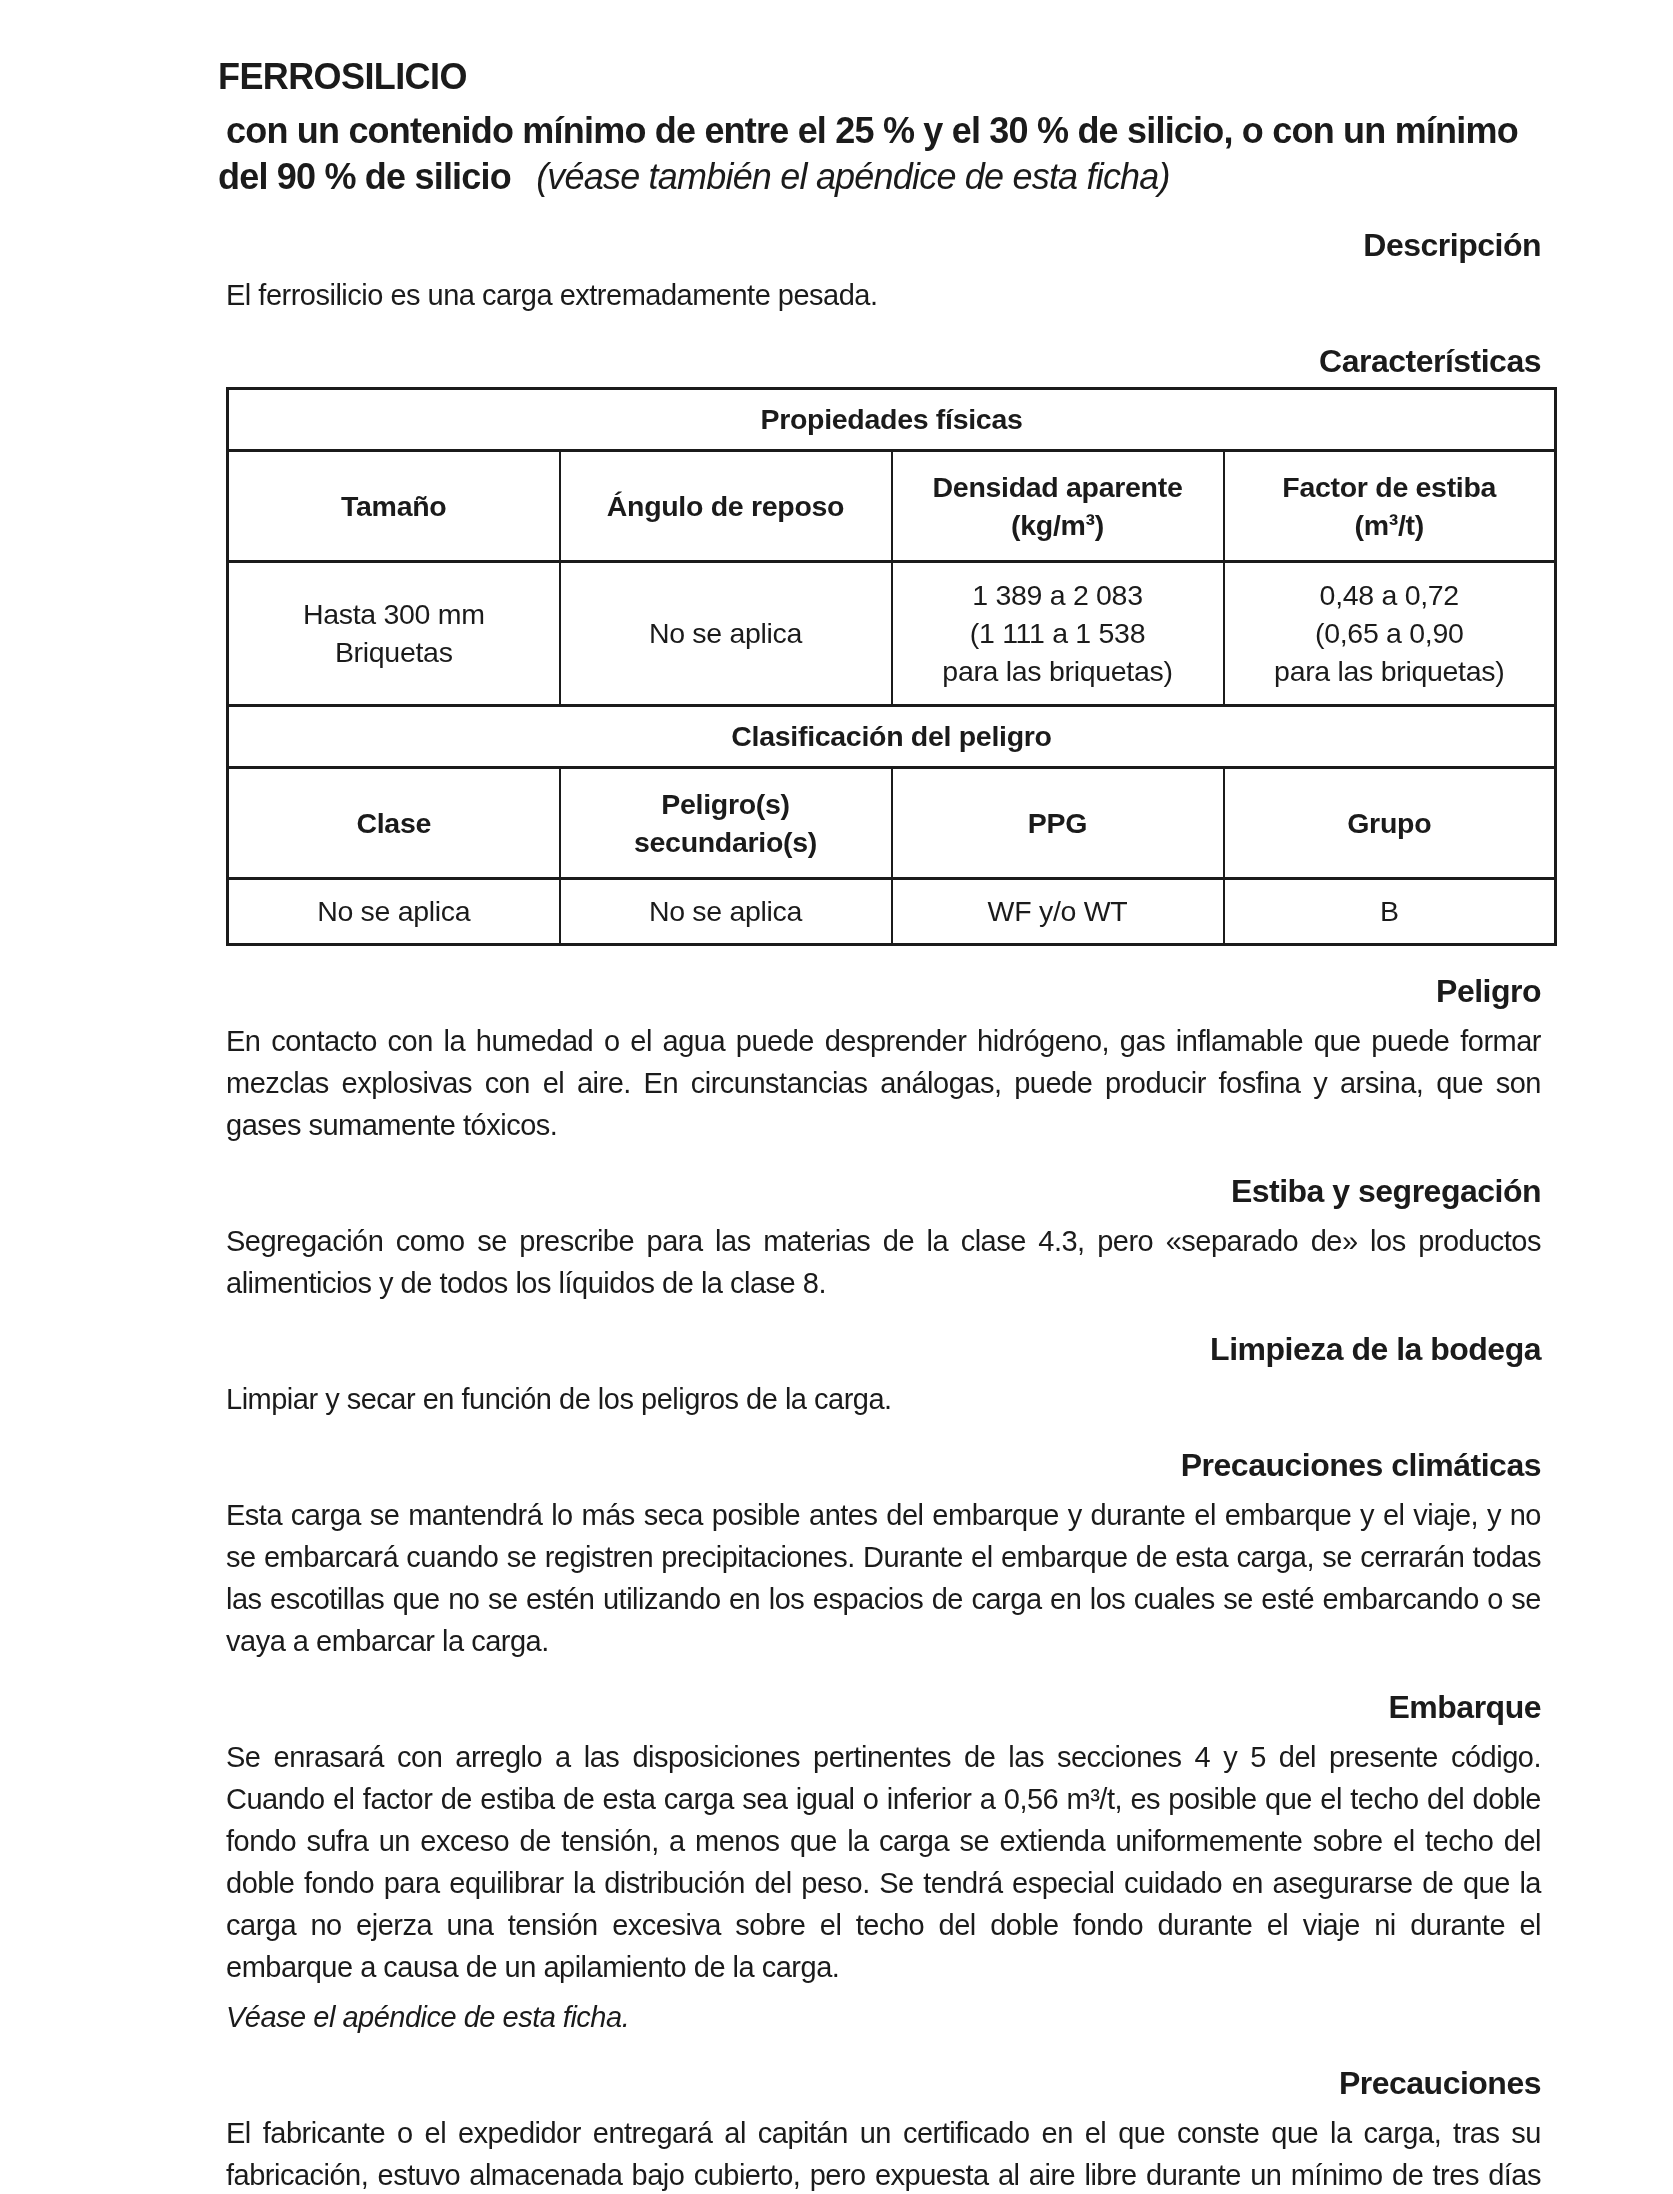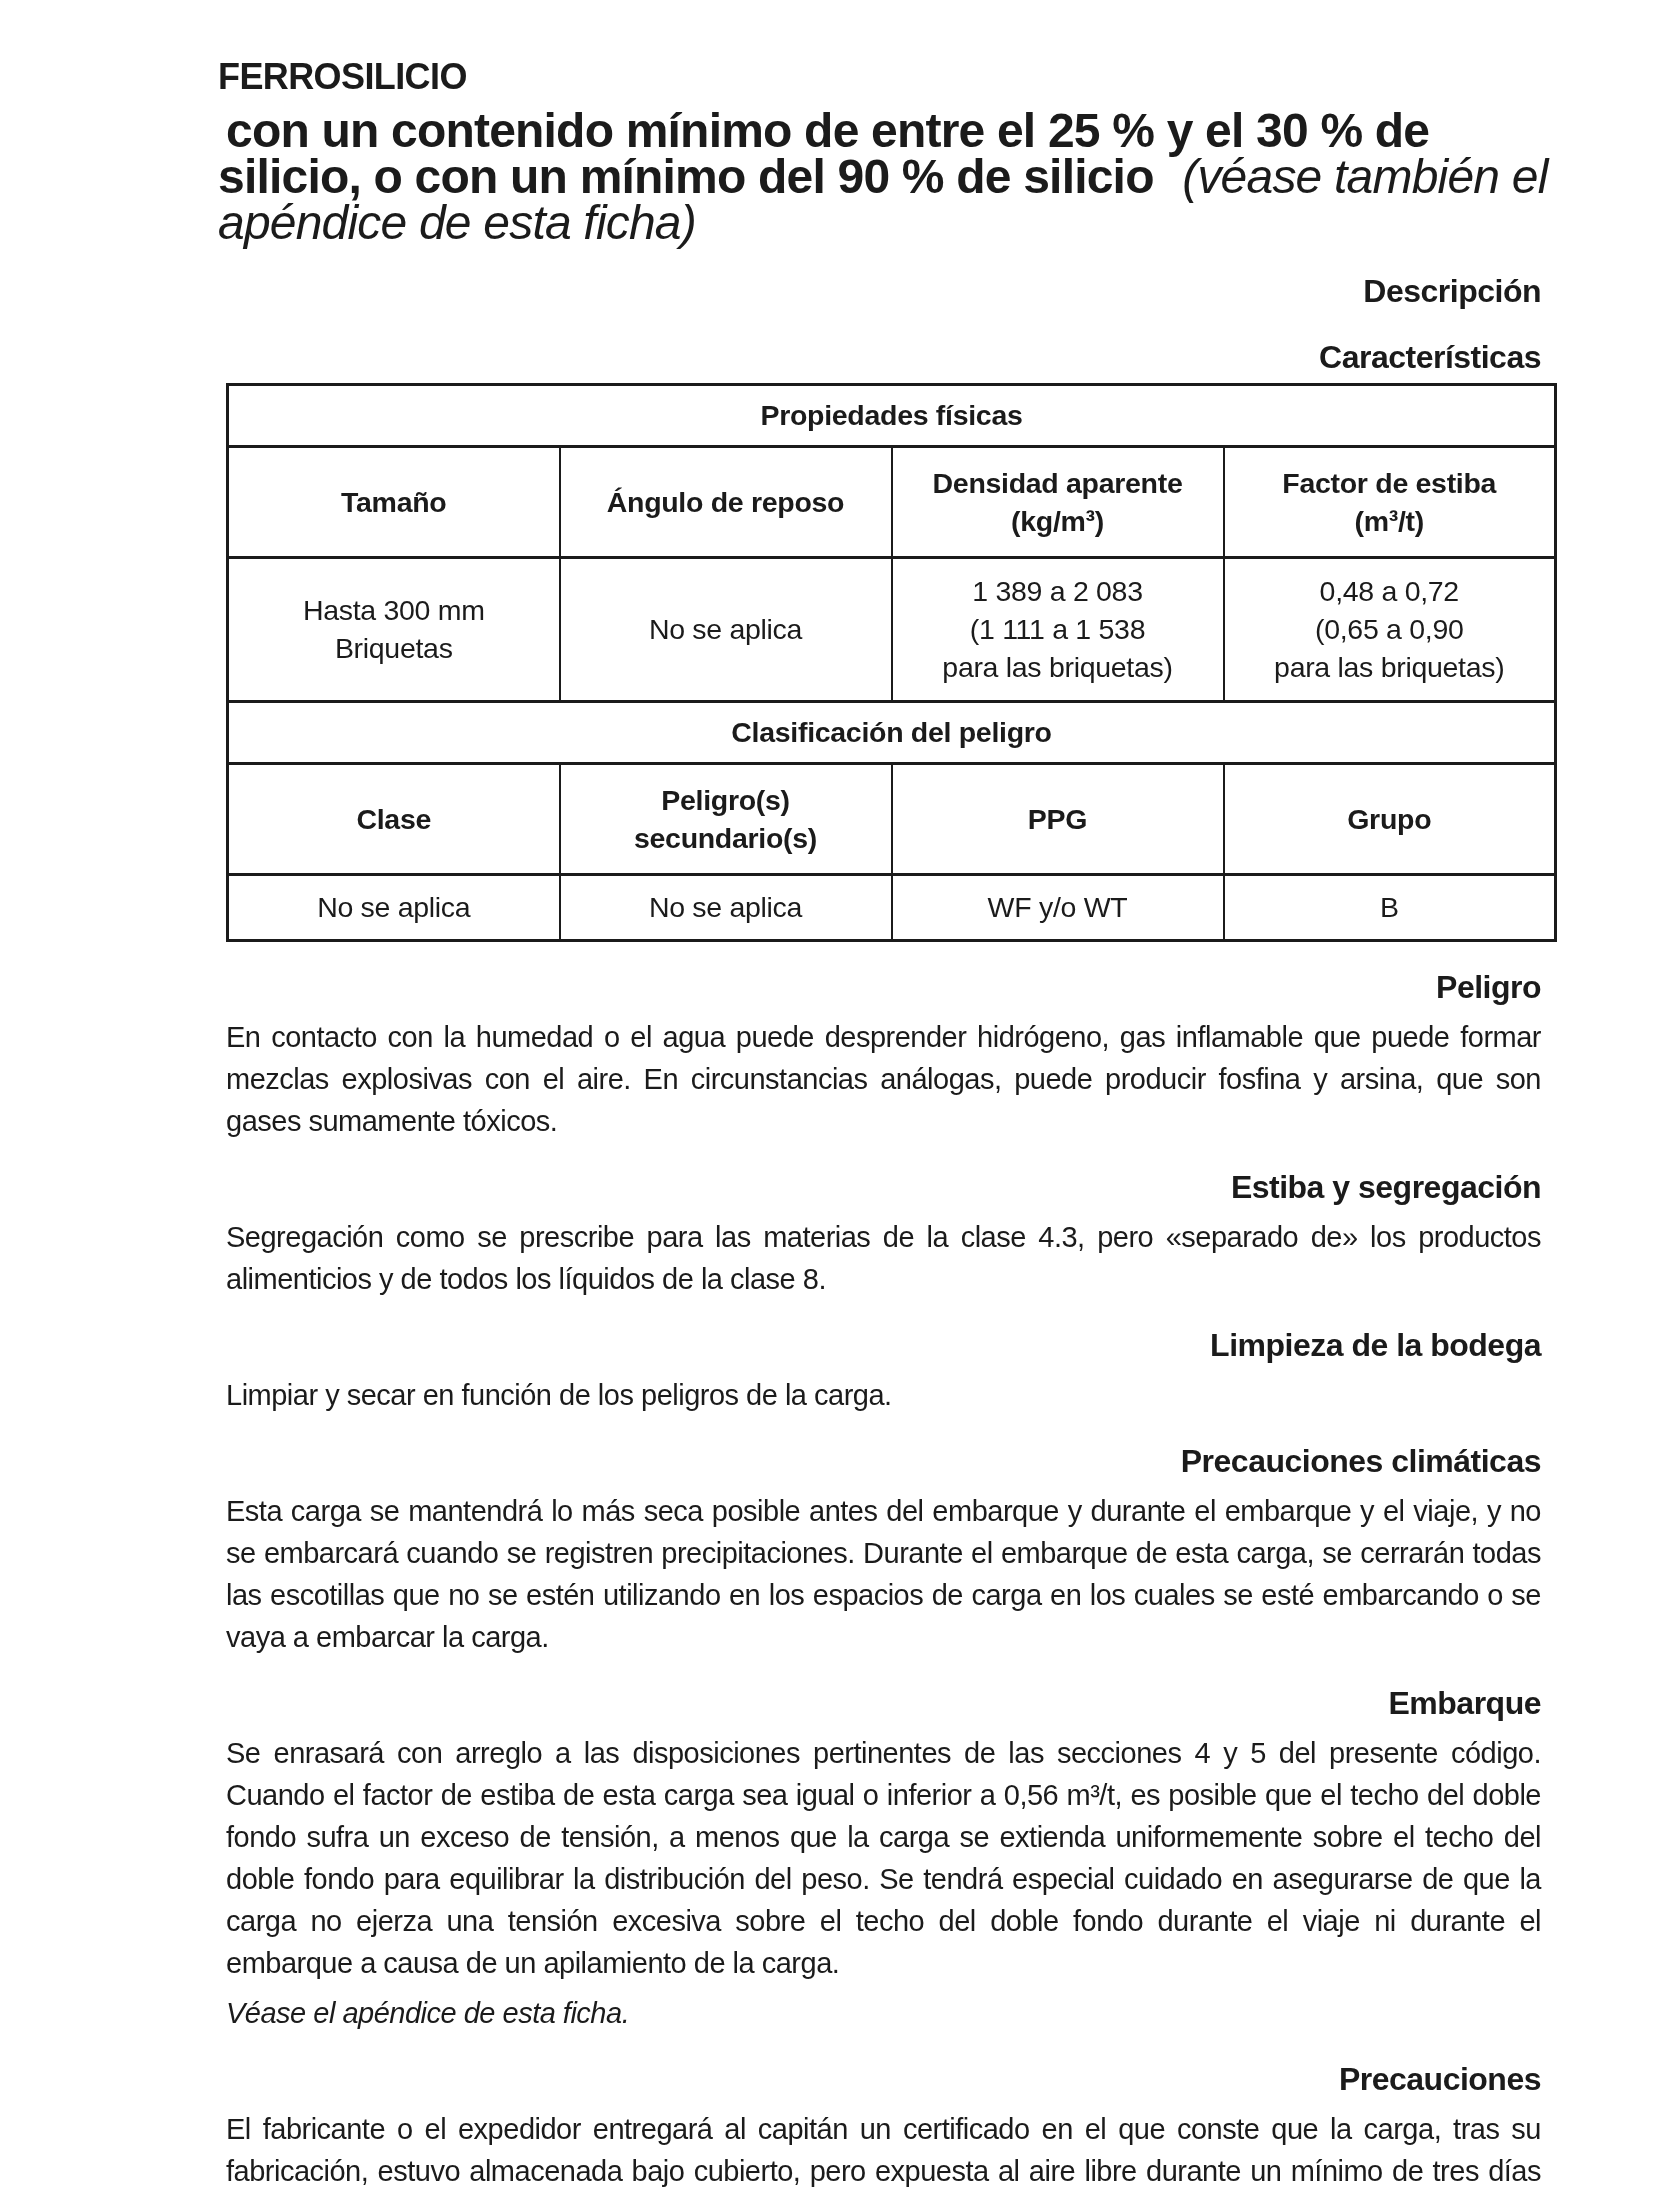--- a/index.html
+++ b/index.html
@@ -16,21 +16,21 @@
     overflow: hidden;
   }
   
   .title {
     font-size: 36px;
     font-weight: bold;
     line-height: 46px;
     letter-spacing: -0.6px;
   }
   .subtitle {
-    font-size: 48px;
+    font-size: 36px;
     line-height: 46px;
     letter-spacing: -0.8px;
   }
   .subtitle .bold { font-weight: bold; }
   .subtitle .italic { font-style: italic; font-weight: normal; }
 
   
   .sec { margin-top: 24px; }
   .sec-heading {
     font-size: 32px;
@@ -79,20 +79,21 @@
 </head>
 <body>
 
 <div class="page">
 
   <h1 class="title">FERROSILICIO</h1>
   <p class="subtitle"><span class="bold">con un contenido mínimo de entre el 25 % y el 30 % de silicio, o con un mínimo del 90 % de silicio</span> <span class="italic">(véase también el apéndice de esta ficha)</span></p>
 
   <section class="sec">
     <h2 class="sec-heading">Descripción</h2>
+    <p class="body-p">El ferrosilicio es una carga extremadamente pesada.</p>
   </section>
 
   <section class="sec">
     <h2 class="sec-heading">Características</h2>
     <table class="chars">
       <tbody>
         <tr class="row-span">
           <td colspan="4" class="b">Propiedades físicas</td>
         </tr>
         <tr class="row-head1">

